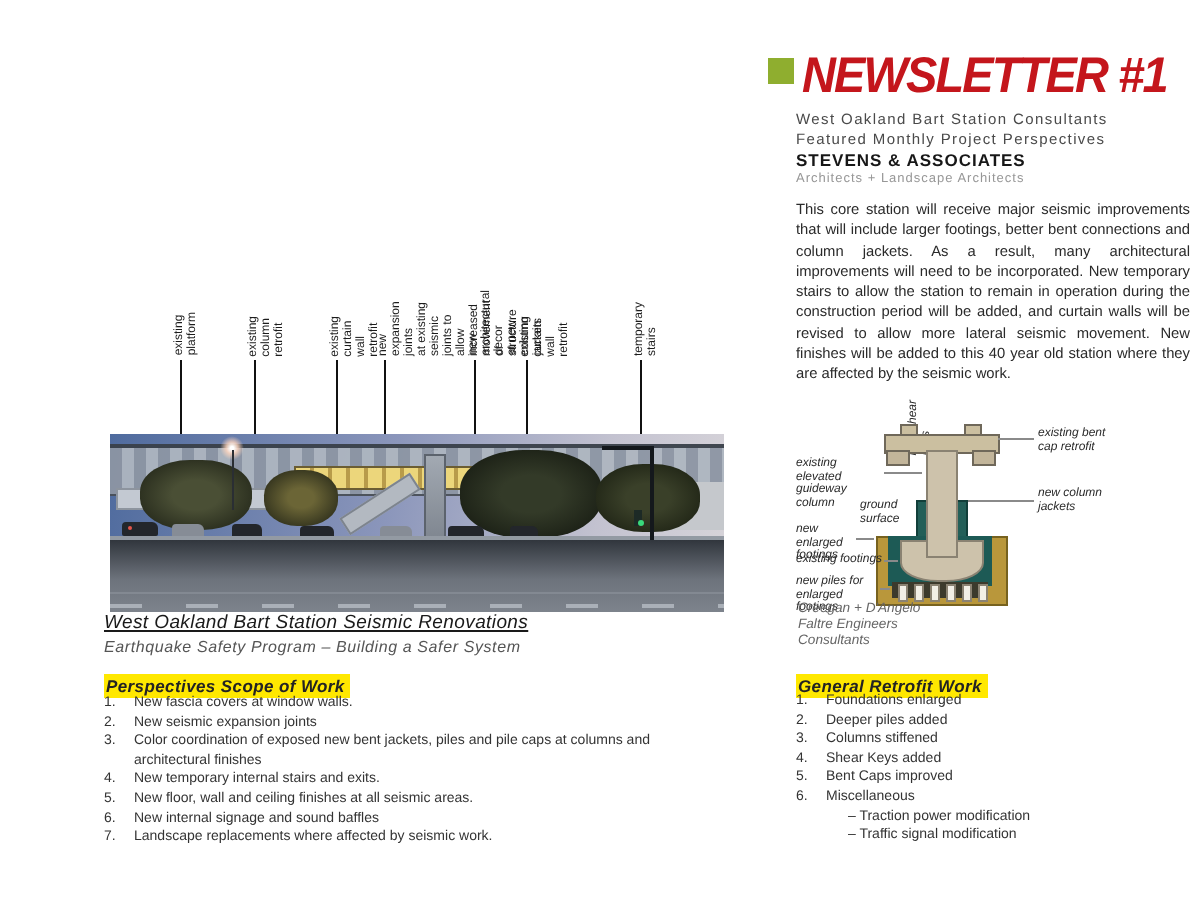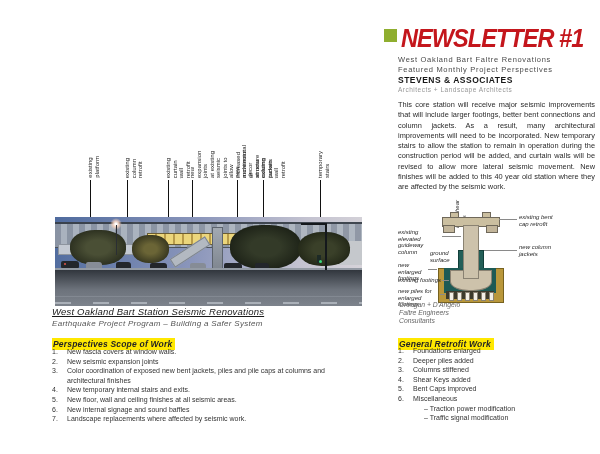--- a/index.html
+++ b/index.html
@@ -175,39 +175,39 @@
     <div class="median"></div>
     <div class="lane"></div>
   </div>
   <div class="sig-arm"></div>
   <div class="sig-pole"></div>
   <div class="sig-green"></div>
   <div class="sig-dot"></div>
 </div>
 
 <div class="lp-title">West Oakland Bart Station Seismic Renovations</div>
-<div class="lp-sub">Earthquake Project Program – Building a Safer System</div>
+<div class="lp-sub">Earthquake Safety Program – Building a Safer System</div>
 
 <div class="abs" style="left:52px;top:333px;">
   <span class="hl-head">Perspectives Scope of Work</span>
 </div>
 
 <div class="abs numlist" style="left:52px;top:347px;width:282px;">
   <div class="li">New fascia covers at window walls.</div>
   <div class="li">New seismic expansion joints</div>
   <div class="li">Color coordination of exposed new bent jackets, piles and pile caps at columns and architectural finishes</div>
   <div class="li">New temporary internal stairs and exits.</div>
   <div class="li">New floor, wall and ceiling finishes at all seismic areas.</div>
   <div class="li">New internal signage and sound baffles</div>
   <div class="li">Landscape replacements where affected by seismic work.</div>
 </div>
 
 <div class="green-square"></div>
 <div class="nl-title">NEWSLETTER #1</div>
-<div class="nl-sub">West Oakland Bart Faltre Renovations
+<div class="nl-sub">West Oakland Bart Station Consultants
 Featured Monthly Project Perspectives</div>
 <div class="firm">STEVENS &amp; ASSOCIATES</div>
 <div class="firm-sub">Architects + Landscape Architects</div>
 <div class="nl-body">This core station will receive major seismic improvements that will include larger footings, better bent connections and column jackets. As a result, many architectural improvements will need to be incorporated. New temporary stairs to allow the station to remain in operation during the construction period will be added, and curtain walls will be revised to allow more lateral seismic movement. New finishes will be added to this 40 year old station where they are affected by the seismic work.</div>
 
 <div class="diagram">
   <span class="d-vlbl" style="left:56px;top:-12px;">new shear
 keys</span>
   <div class="cap-post" style="left:52px;top:0;"></div>
   <div class="cap-post" style="left:84px;top:0;"></div>

